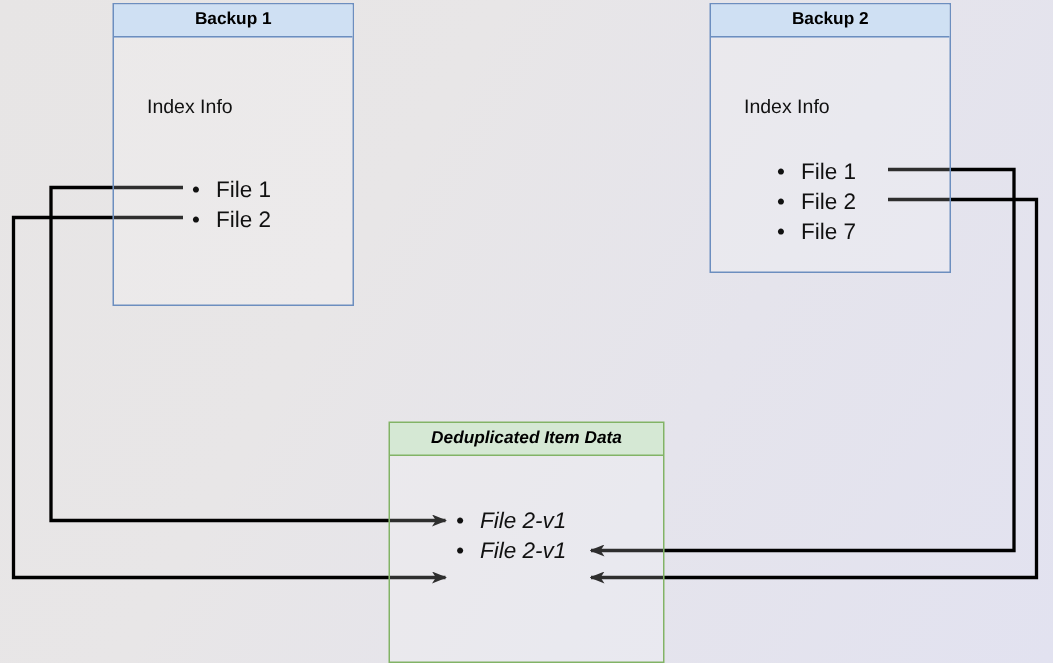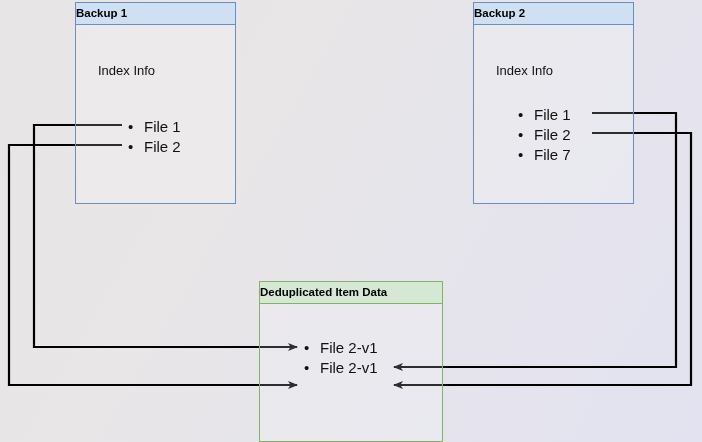--- a/index.html
+++ b/index.html
@@ -26,25 +26,27 @@
     pointer-events: none;
   }
   .box {
     position: absolute;
     box-sizing: border-box;
     border: 1.5px solid #6c8ebf;
     background: rgba(255,255,255,0.18);
   }
   .box.green {
     border-color: #82b366;
+    font-style: italic;
   }
   .box-header {
     box-sizing: border-box;
     height: 22px;
     line-height: 21px;
+    text-align: center;
     font-size: 11.5px;
     font-weight: bold;
     color: #000;
     background: #cfe0f3;
     border-bottom: 1.5px solid #6c8ebf;
   }
   .box.green .box-header {
     background: #d5e8d4;
     border-bottom-color: #82b366;
   }
@@ -115,21 +117,21 @@
         <li>
           <span>File 1</span>
         </li>
         <li>
           <span>File 2</span>
         </li>
       </ul>
     </div>
   </div>
 
-  <div class="box" style="left:473px; top:2px; width:161px; height:202px;">
+  <div class="box" style="left:473px; top:2px; width:161px; height:180px;">
     <div class="box-header">Backup 2</div>
     <div class="box-body">
       <div class="index-label" style="left:22px; top:38px;">Index Info</div>
       <ul class="file-list" style="left:44px; top:80px;">
         <li>
           <span>File 1</span>
         </li>
         <li>
           <span>File 2</span>
         </li>

